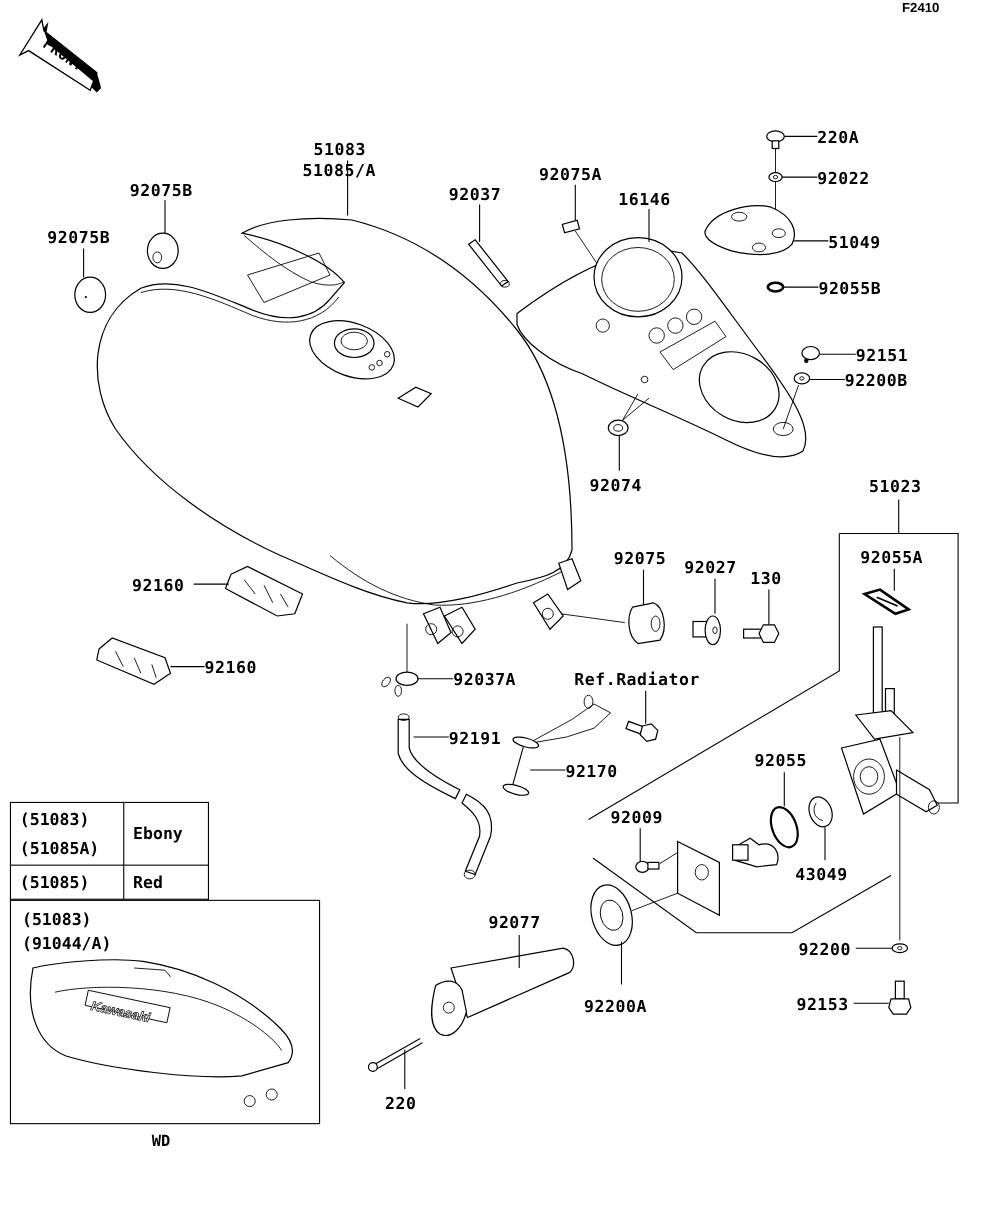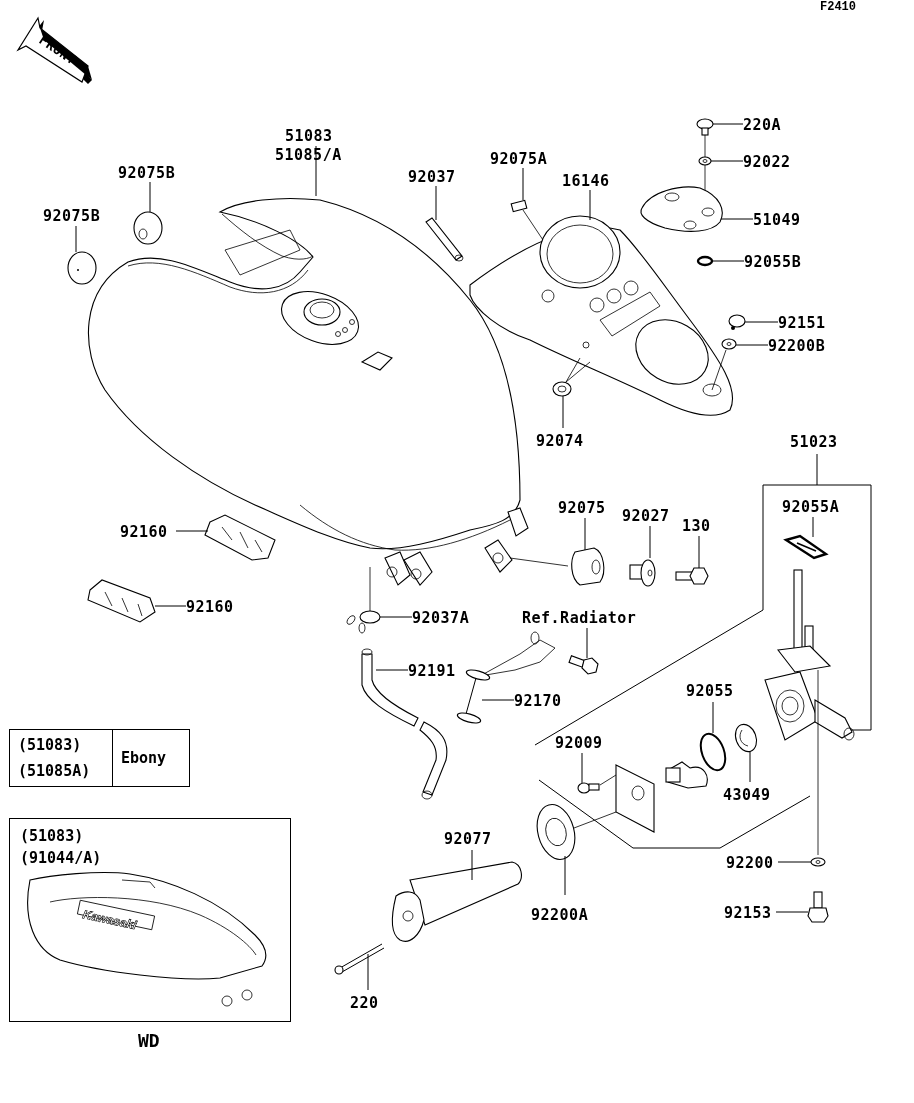--- a/index.html
+++ b/index.html
@@ -9,22 +9,22 @@
   .lbl { font-family: "DejaVu Sans Mono", "Liberation Mono", monospace; font-size: 15px; font-weight: bold; fill: #000; letter-spacing: 0.5px; }
   .part { fill: #fff; stroke: #000; stroke-width: 1.1; }
   .line { fill: none; stroke: #000; stroke-width: 1; }
   .thin { fill: none; stroke: #000; stroke-width: 0.8; }
   .legend-table { position: absolute; left: 9px; top: 729px; border-collapse: collapse; font-family: "DejaVu Sans Mono", "Liberation Mono", monospace; font-size: 15px; font-weight: bold; }
   .legend-table td { border: 1px solid #000; padding: 2px 8px; }
   .legend-table td.codes { width: 86px; line-height: 26px; }
   .legend-table td.color { width: 60px; }
   .variant-box { position: absolute; left: 9px; top: 818px; width: 280px; height: 202px; border: 1px solid #000; }
   .variant-codes { position: absolute; left: 10px; top: 6px; font-size: 15px; font-weight: bold; line-height: 22px; }
-  .variant-caption { position: absolute; left: 138px; top: 1030px; font-size: 18px; font-weight: bold; }
-  .fig-code { position: absolute; left: 820px; top: 0px; font-family: Liberation Mono, monospace; font-size: 12px; font-weight: bold; }
+  .variant-caption { position: absolute; left: 138px; top: 1030px; font-size: 14px; font-weight: bold; }
+  .fig-code { position: absolute; left: 820px; top: 0px; font-family: Liberation Sans, sans-serif; font-size: 12px; font-weight: bold; }
 </style>
 </head>
 <body>
 
 <div class="fig-code">F2410</div>
 
 <svg id="diagram" width="914" height="1103" viewBox="0 0 914 1103">
 
   <g>
     <polygon points="44,20 30,38 38,35 88,84 92,80 42,31" fill="#000"></polygon>
@@ -324,20 +324,26 @@
 
 <table class="legend-table">
   <tbody>
       <tr>
     <td class="codes">
       <div>(51083)</div>
       <div>(51085A)</div>
     </td>
     <td class="color">Ebony</td>
   </tr>
+  <tr>
+    <td class="codes">
+      <div>(51085)</div>
+    </td>
+    <td class="color">Red</td>
+  </tr>
 </tbody>
   </table>
 
 <div class="variant-box">
   <div class="variant-codes">
     <div>(51083)</div>
     <div>(91044/A)</div>
   </div>
 </div>
 <div class="variant-caption">WD</div>

